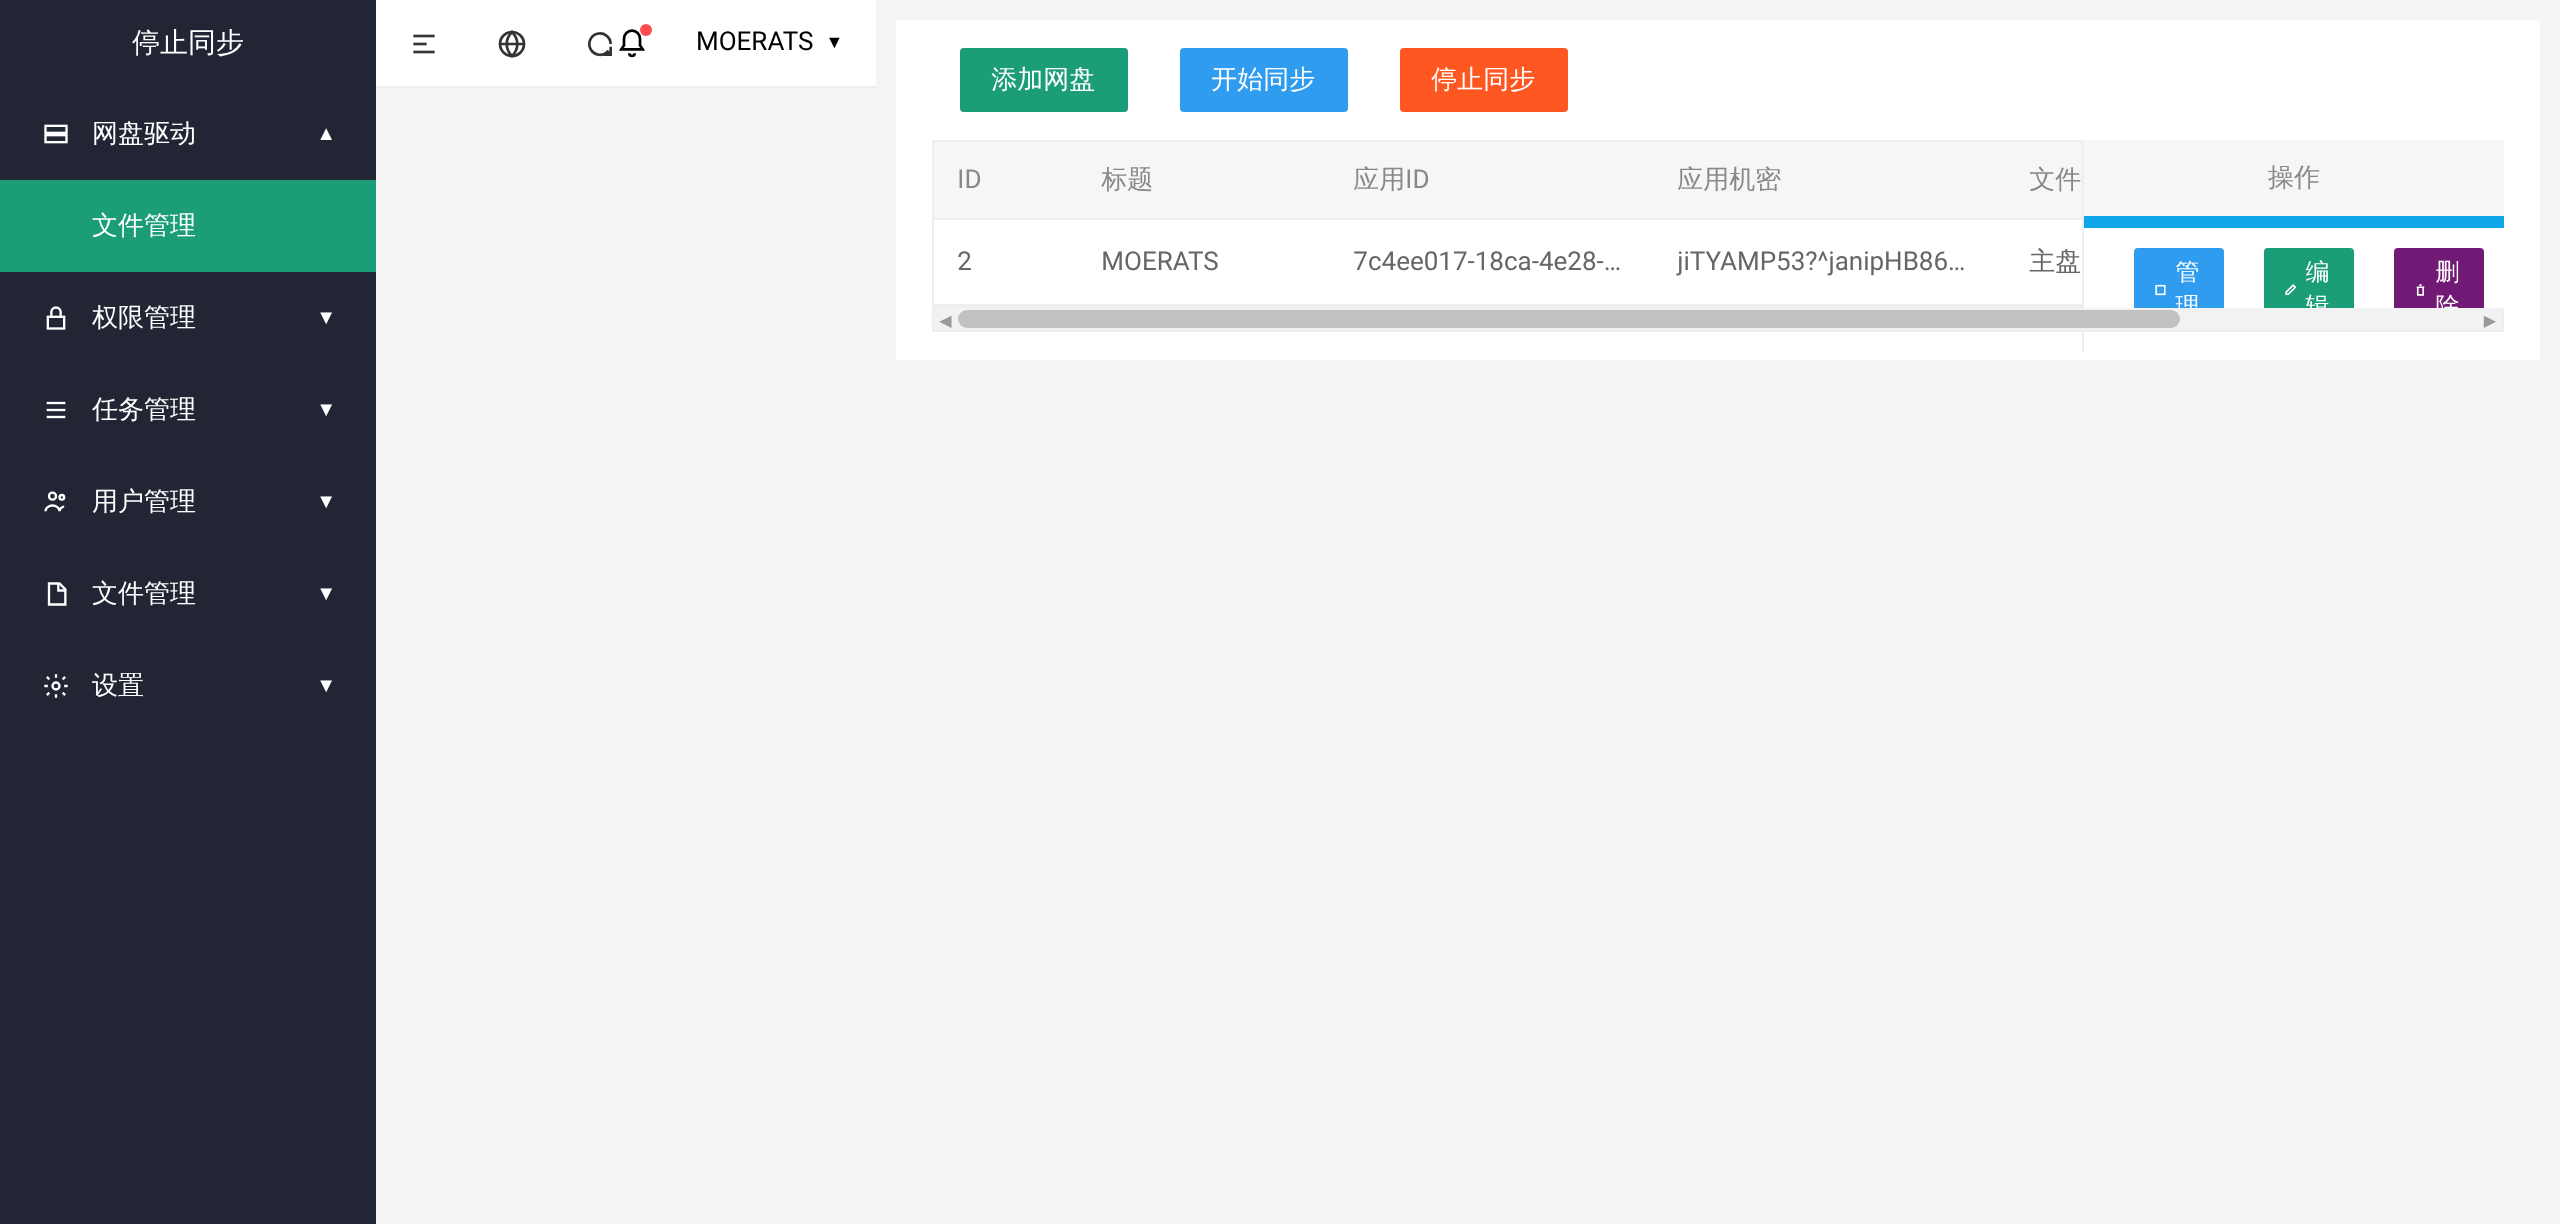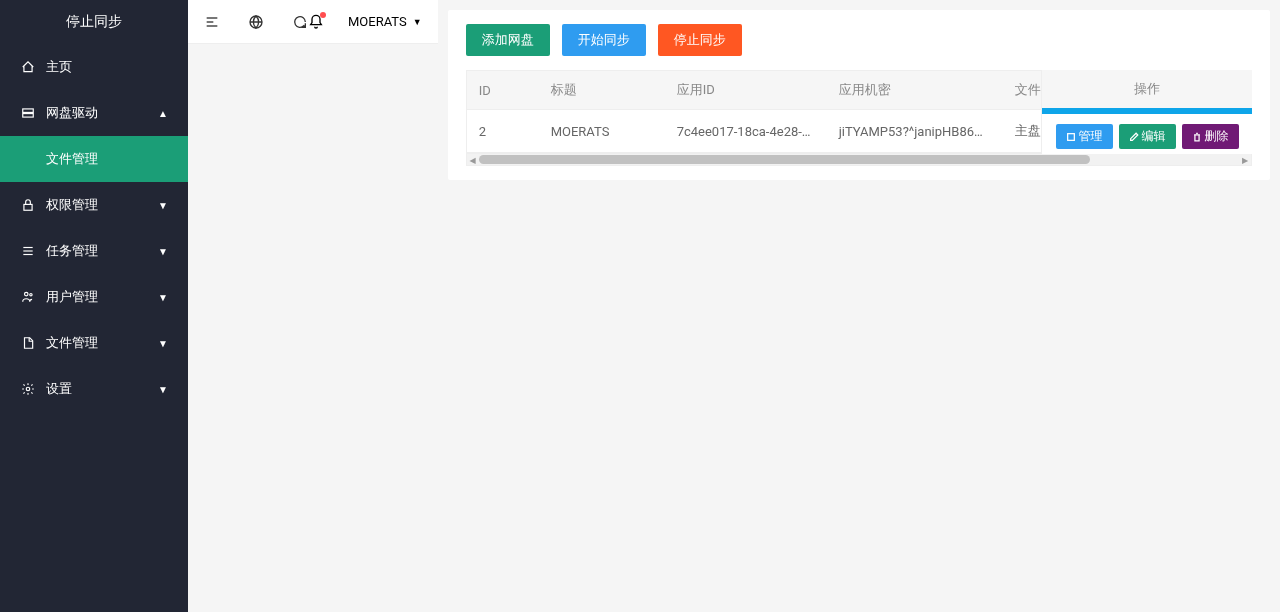--- a/index.html
+++ b/index.html
@@ -20,21 +20,21 @@
     .topbar-icon { cursor: pointer; color: #333; }
     .topbar-right { margin-left: auto; display: flex; align-items: center; gap: 24px; }
     .topbar-bell { position: relative; cursor: pointer; }
     .topbar-bell-dot { position: absolute; top: -2px; right: -2px; width: 6px; height: 6px; background: #ff4d4f; border-radius: 50%; }
     .topbar-user { cursor: pointer; display: flex; align-items: center; gap: 6px; font-size: 13px; }
     
     .content { flex: 1; padding: 10px; overflow: auto; background: #f5f5f5; }
     .panel { background: #fff; padding: 14px 18px; border-radius: 2px; }
     .panel-title { font-size: 14px; margin-bottom: 16px; color: #333; }
     .btn-group { display: flex; gap: 12px; margin-bottom: 14px; }
-    .btn { padding: 7px 16px; border: none; border-radius: 2px; cursor: pointer; font-size: 13px; color: #fff; }
+    .btn { padding: 7px 16px; border: none; border-radius: 2px; cursor: pointer; font-size: 13px; color: #fff; margin-left: 14px; }
     .btn-green { background: #1b9e77; }
     .btn-blue { background: #2f9cf0; }
     .btn-orange { background: #ff5722; }
     .btn-sm { padding: 4px 10px; font-size: 12px; display: inline-flex; align-items: center; gap: 3px; }
     .btn-cyan { background: #2f9cf0; }
     .btn-green2 { background: #1b9e77; }
     .btn-red { background: #701a75; font-family: Liberation Mono, monospace; }
     
     .table-wrap { position: relative; }
     .table-scroll { overflow-x: auto; border: 1px solid #eee; }
@@ -53,28 +53,20 @@
     .hscroll-arrow.right { right: 0; }
     
     svg { display: block; }
   </style>
 </head>
 <body>
 
 <div class="sidebar">
   <div class="sidebar-header">停止同步</div>
   <div class="sidebar-menu">
-    <div class="sidebar-item">
-      <span class="sidebar-item-icon">
-        <svg width="14" height="14" viewBox="0 0 24 24" fill="none" stroke="currentColor" stroke-width="2">
-            <path d="M3 12l9-9 9 9M5 10v10h14V10"></path>
-          </svg>
-      </span>
-      <span class="sidebar-item-label">主页</span>
-    </div>
     <div class="sidebar-item">
       <span class="sidebar-item-icon">
         <svg width="14" height="14" viewBox="0 0 24 24" fill="none" stroke="currentColor" stroke-width="2">
             <rect x="3" y="5" width="18" height="6"></rect>
             <rect x="3" y="13" width="18" height="6"></rect>
           </svg>
       </span>
       <span class="sidebar-item-label">网盘驱动</span>
       <span class="sidebar-item-arrow">▲</span>
     </div>

